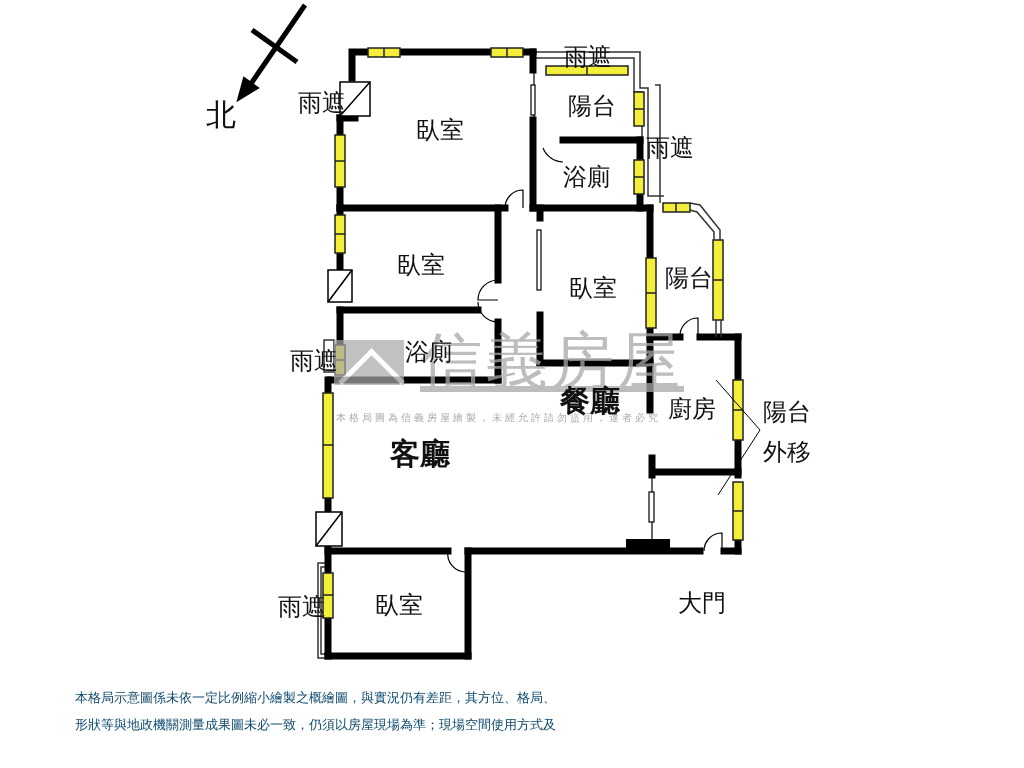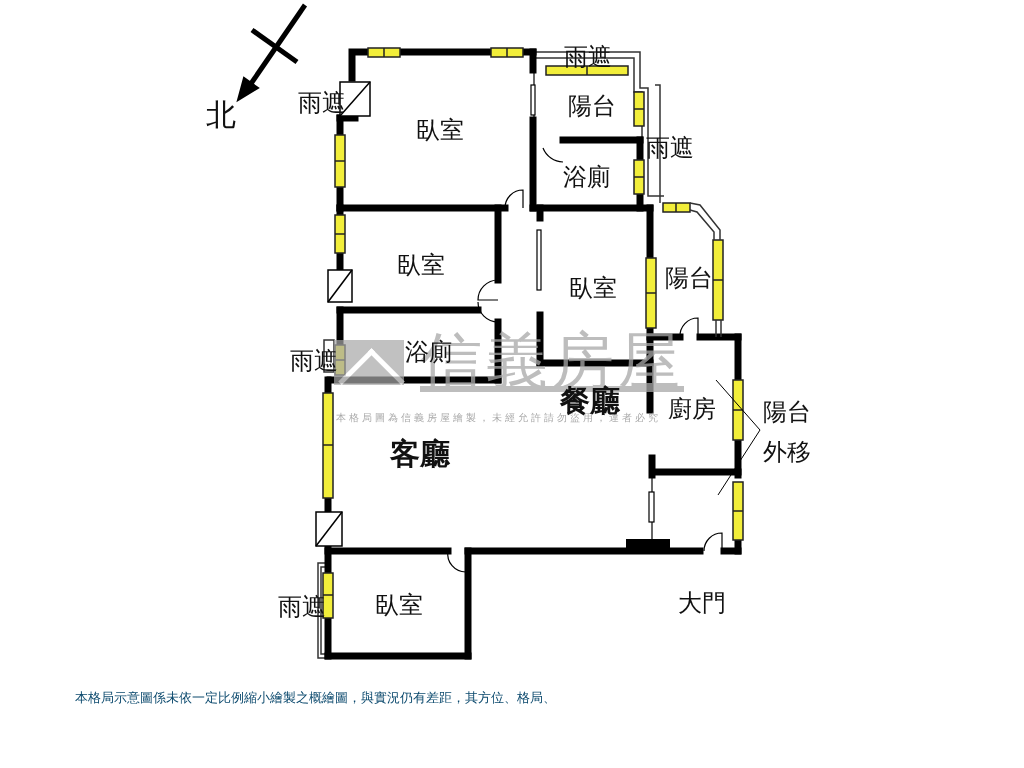--- a/index.html
+++ b/index.html
@@ -183,13 +183,14 @@
 <div class="lbl room-sm" style="left:298px;top:91px;">雨遮</div>
 <div class="lbl room-sm" style="left:564px;top:45px;">雨遮</div>
 <div class="lbl room-sm" style="left:646px;top:136px;">雨遮</div>
 <div class="lbl room-sm" style="left:290px;top:349px;">雨遮</div>
 <div class="lbl room-sm" style="left:278px;top:595px;">雨遮</div>
 <div class="lbl room-md" style="left:763px;top:400px;">陽台</div>
 <div class="lbl room-md" style="left:763px;top:432px;margin-top:8px;">外移</div>
 
 <div class="disclaimer">
   <div>本格局示意圖係未依一定比例縮小繪製之概繪圖，與實況仍有差距，其方位、格局、</div>
+  <div>形狀等與地政機關測量成果圖未必一致，仍須以房屋現場為準；現場空間使用方式及</div>
 </div>
 
 </body></html>

